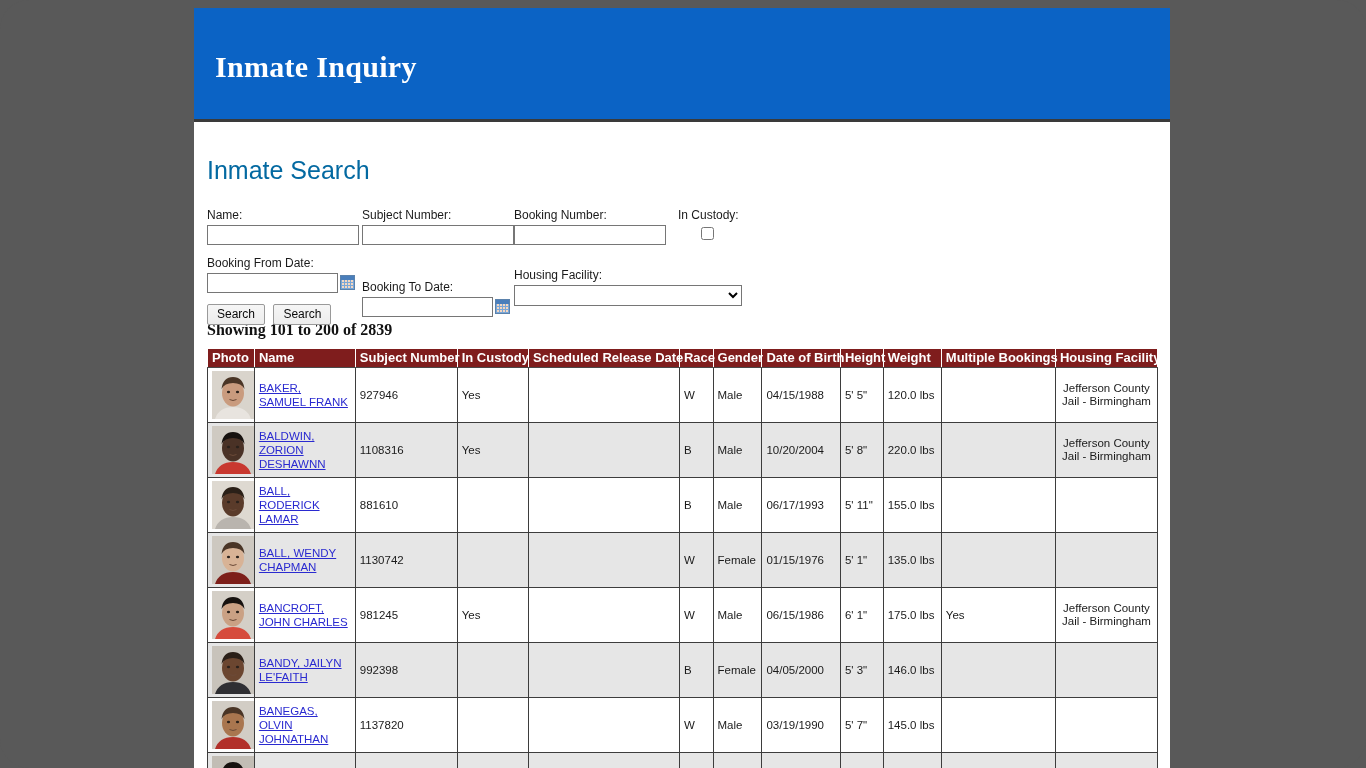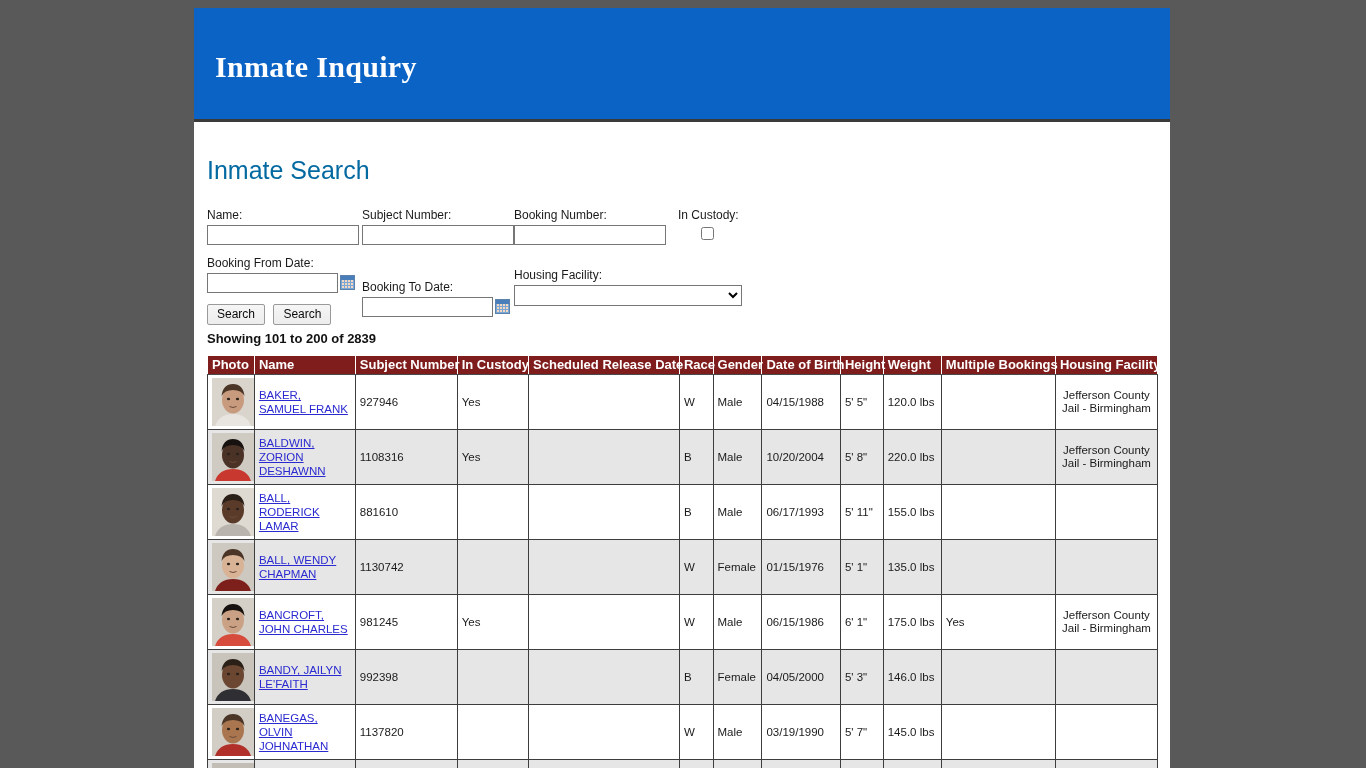--- a/index.html
+++ b/index.html
@@ -148,25 +148,26 @@
     color: #0a0a0a;
     background: linear-gradient(#f6f6f6, #ececec);
     border: 1px solid #9a9a9a;
     border-radius: 2px;
     padding: 2px 9px 3px 9px;
     margin-right: 5px;
     cursor: pointer;
   }
 
   .showing {
-    font-size: 13px;
+    font-size: 16px;
     color: #111111;
     font-weight: bold;
-    margin-top: 16px;
+    margin-top: 6px;
     margin-bottom: 9px;
+    font-family: Liberation Serif, serif;
   }
 
   
   table.results {
     border-collapse: collapse;
     width: 951px;
     font-size: 11.5px;
     color: #1a1a1a;
     table-layout: fixed;
   }

